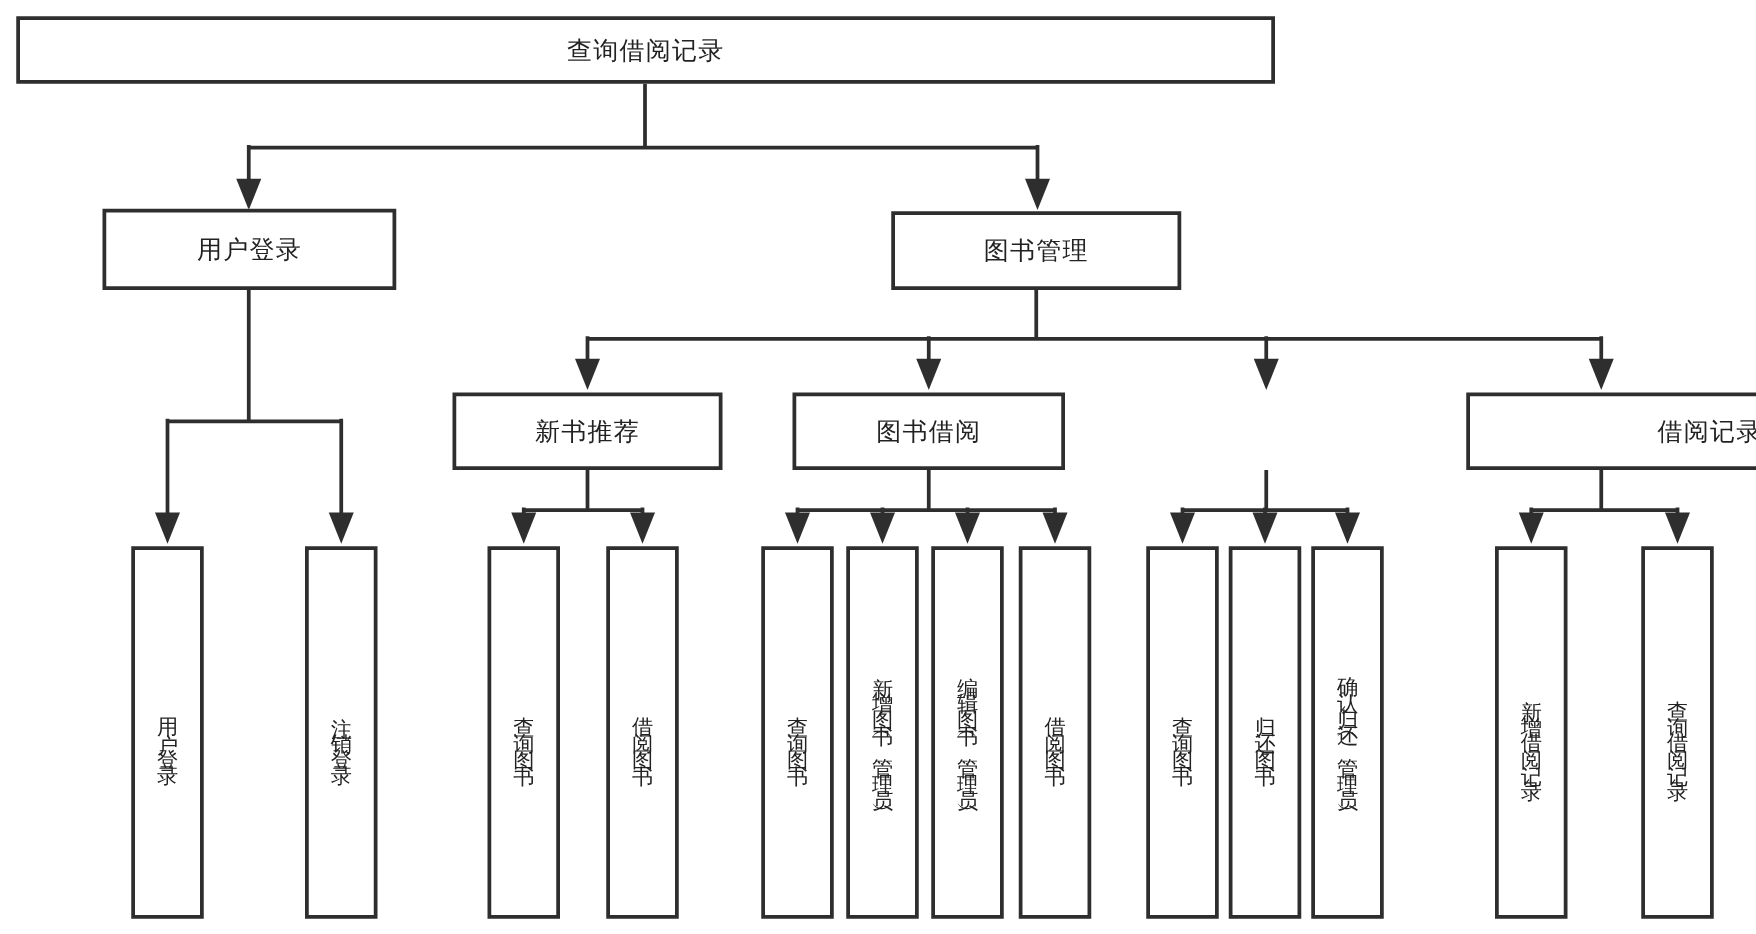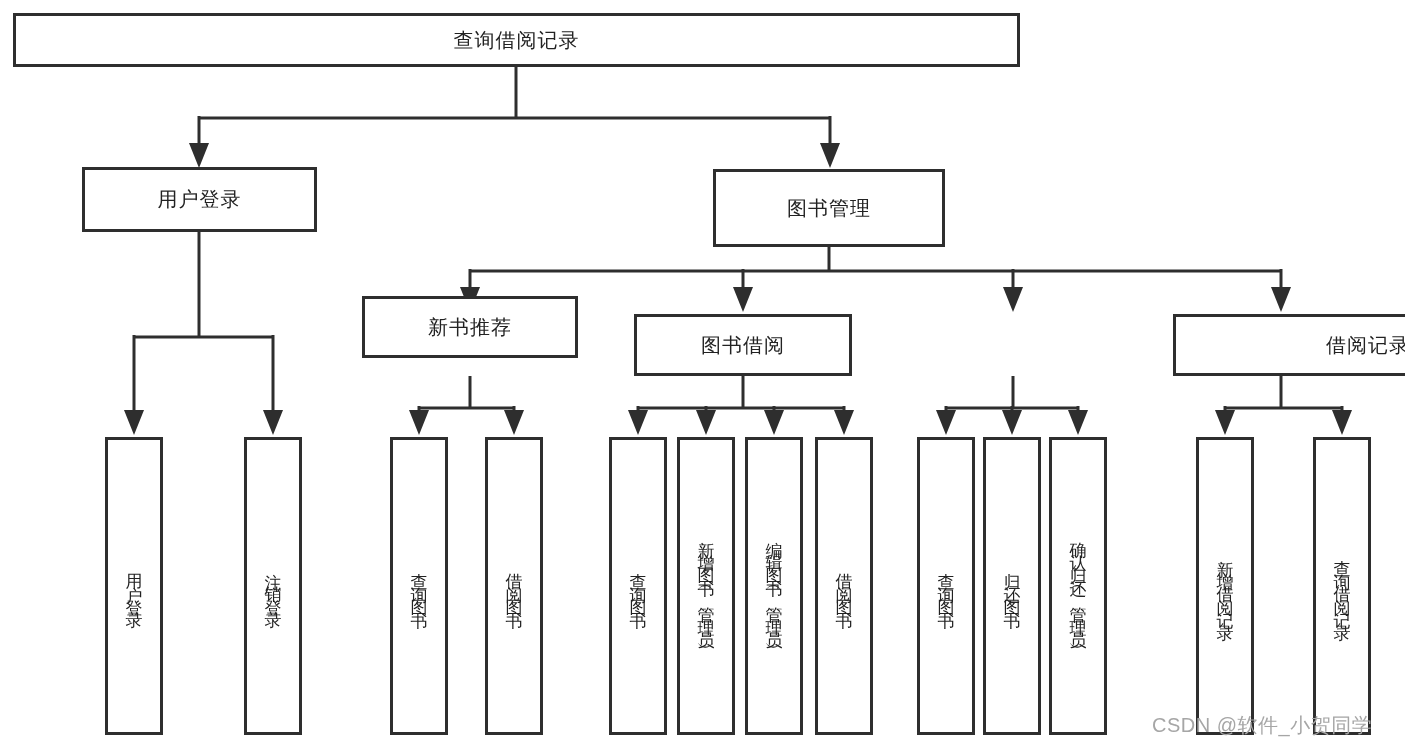--- a/index.html
+++ b/index.html
@@ -112,25 +112,25 @@
       <polygon points="1332,410 1352,410 1342,435"></polygon>
   </svg>
 
   <div class="node hnode" style="left:13px;top:13px;width:1007px;height:54px;">
     <span>查询借阅记录</span>
   </div>
 
   <div class="node hnode" style="left:82px;top:167px;width:235px;height:65px;">
     <span>用户登录</span>
   </div>
-  <div class="node hnode" style="left:713px;top:169px;width:232px;height:78px;">
+  <div class="node hnode" style="left:713px;top:169px;width:232px;height:63px;">
     <span>图书管理</span>
   </div>
 
-  <div class="node hnode" style="left:362px;top:296px;width:216px;height:62px;">
+  <div class="node hnode" style="left:362px;top:314px;width:216px;height:62px;">
     <span>新书推荐</span>
   </div>
   <div class="node hnode" style="left:634px;top:314px;width:218px;height:62px;font-family:Liberation Serif, serif;">
     <span>图书借阅</span>
   </div>
   <div class="node hnode" style="left:1173px;top:314px;width:240px;height:62px;justify-content:flex-end;">
     <span>借阅记录</span>
   </div>
 
   <div class="node vnode" style="left:105px;top:437px;width:58px;height:298px;">
@@ -170,14 +170,13 @@
     <span>确认归还（管理员）</span>
   </div>
 
   <div class="node vnode" style="left:1196px;top:437px;width:58px;height:298px;">
     <span>新增借阅记录</span>
   </div>
   <div class="node vnode" style="left:1313px;top:437px;width:58px;height:298px;">
     <span>查询借阅记录</span>
   </div>
 
-  <div id="watermark">CSDN @软件_小贺同学</div>
 </div>
 
 </body></html>

